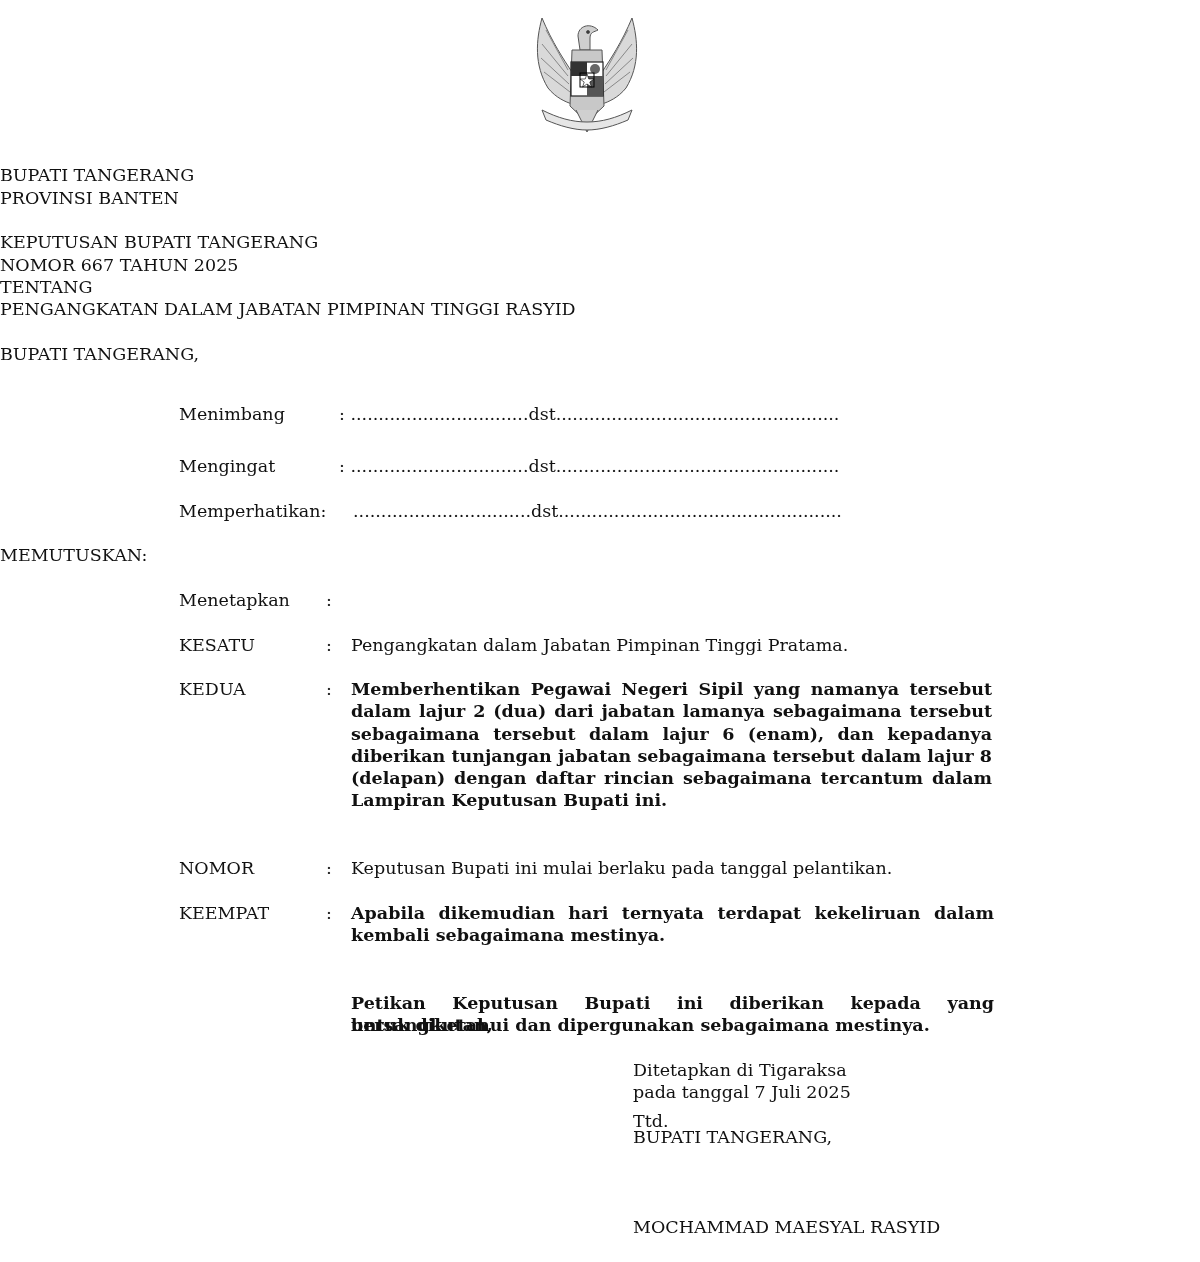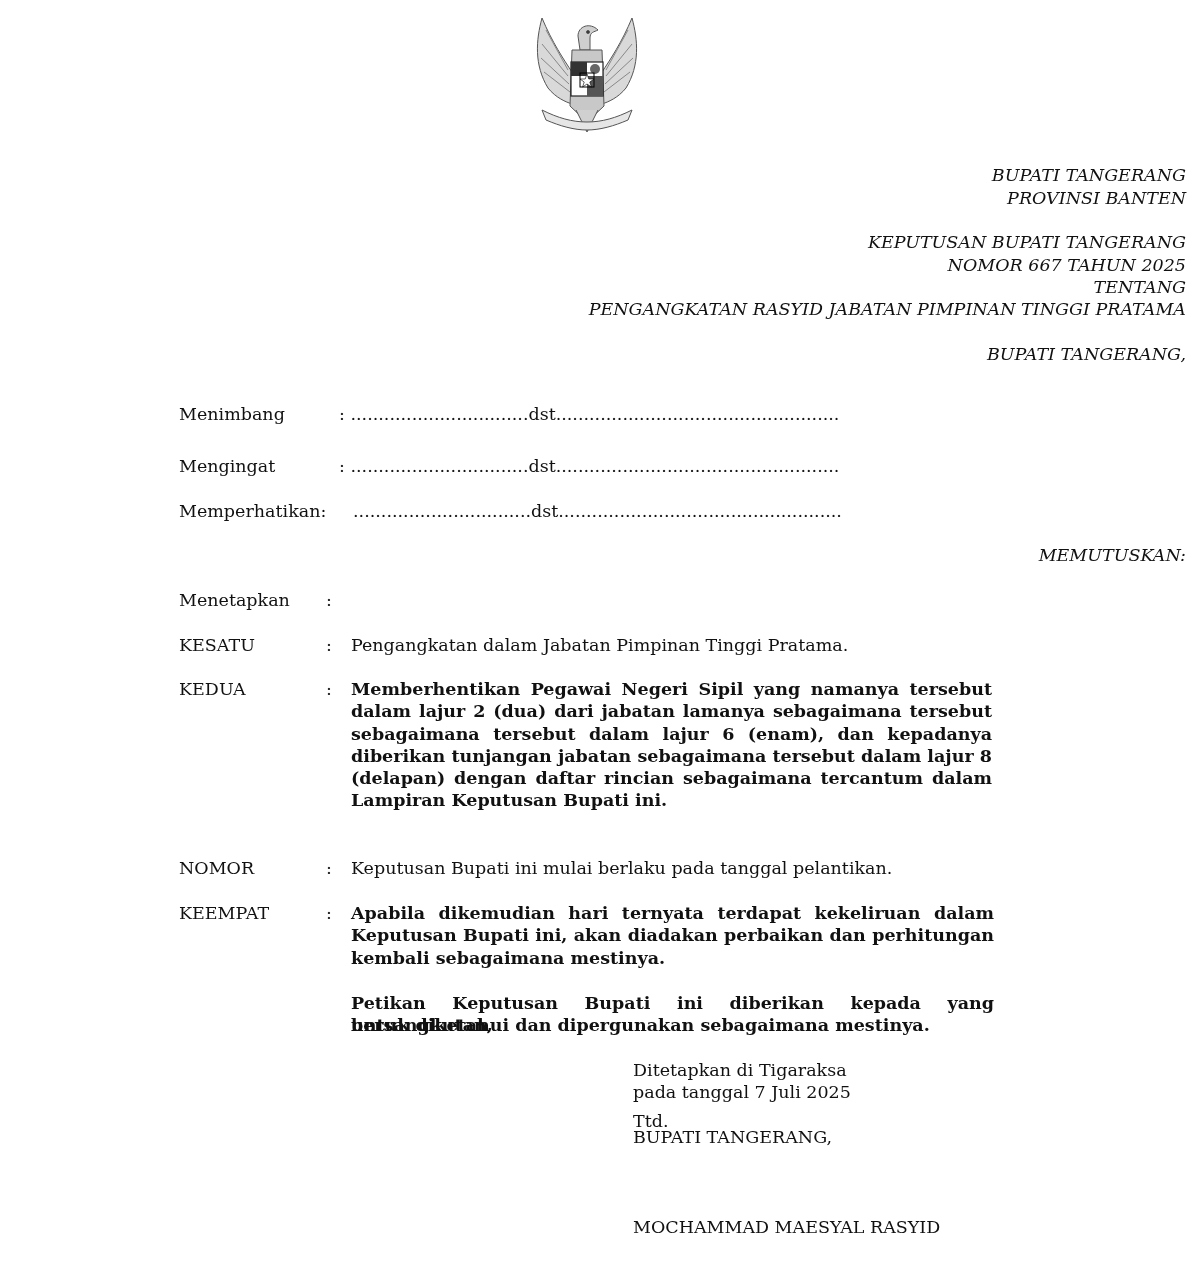--- a/index.html
+++ b/index.html
@@ -18,26 +18,25 @@
     }
     .emblem {
       position: absolute;
       left: 528px;
       top: 10px;
       width: 118px;
       height: 128px;
     }
     .center-line {
       position: absolute;
-      left: 16px;
+      left: 0;
       width: 1170px;
-      text-align: right;
+      text-align: left;
       white-space: nowrap;
       line-height: 22px;
-      font-style: italic;
     }
     .row {
       position: absolute;
       left: 179px;
       line-height: 22px;
       white-space: nowrap;
     }
     .label {
       position: absolute;
       left: 179px;
@@ -105,21 +104,21 @@
     <rect x="52" y="63" width="14" height="14" fill="none" stroke="#000" stroke-width="1"></rect>
   </svg>
 </div>
 
 <div class="center-line" style="top:164px">BUPATI TANGERANG</div>
 <div class="center-line" style="top:187px">PROVINSI BANTEN</div>
 
 <div class="center-line" style="top:231px">KEPUTUSAN BUPATI TANGERANG</div>
 <div class="center-line" style="top:254px">NOMOR 667 TAHUN 2025</div>
 <div class="center-line" style="top:276px">TENTANG</div>
-<div class="center-line" style="top:298px">PENGANGKATAN RASYID JABATAN PIMPINAN TINGGI PRATAMA</div>
+<div class="center-line" style="top:298px">PENGANGKATAN DALAM JABATAN PIMPINAN TINGGI RASYID</div>
 
 <div class="center-line" style="top:343px">BUPATI TANGERANG,</div>
 
 <div class="row" style="top:403px">
   <span>Menimbang</span>
   <span style="position:absolute; left:160px;">: ................................dst...................................................</span>
 </div>
 <div class="row" style="top:455px">
   <span>Mengingat</span>
   <span style="position:absolute; left:160px;">: ................................dst...................................................</span>
@@ -154,21 +153,20 @@
 <div class="label" style="top:857px">NOMOR</div>
 <div class="colon" style="top:857px">:</div>
 <div class="body-text" style="top:857px">
   <span>Keputusan Bupati ini mulai berlaku pada tanggal pelantikan.</span>
 </div>
 
 <div class="label" style="top:902px">KEEMPAT</div>
 <div class="colon" style="top:902px">:</div>
 <div class="body-text justified-block" style="top:902px; width:643px;">
   <span class="ln">Apabila dikemudian hari ternyata terdapat kekeliruan dalam</span>
-  <span class="ln">Keputusan Bupati ini, akan diadakan perbaikan dan perhitungan</span>
   <span class="ln last">kembali sebagaimana mestinya.</span>
 </div>
 
 <div class="body-text justified-block" style="top:992px; width:643px;">
   <span class="ln">Petikan Keputusan Bupati ini diberikan kepada yang bersangkutan,</span>
   <span class="ln last">untuk diketahui dan dipergunakan sebagaimana mestinya.</span>
 </div>
 
 <div class="sign" style="top:1059px">Ditetapkan di Tigaraksa</div>
 <div class="sign" style="top:1081px">pada tanggal 7 Juli 2025</div>

